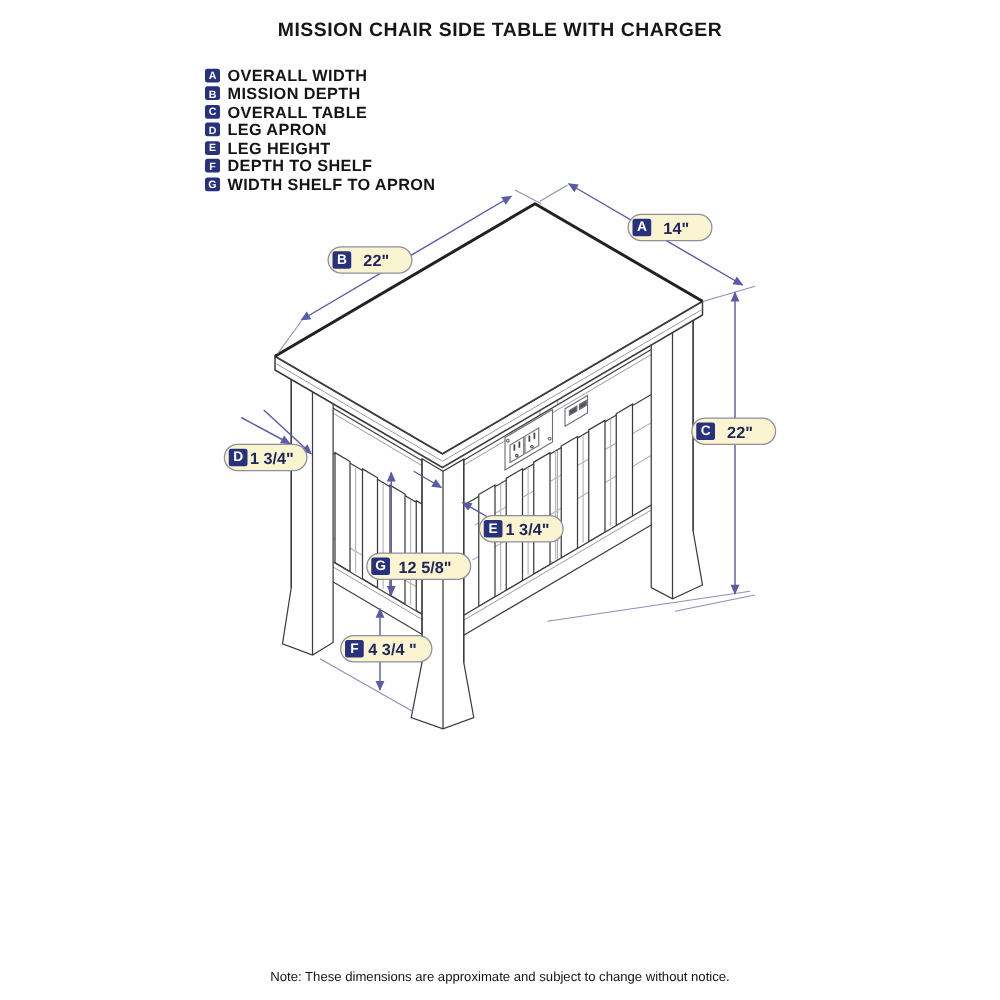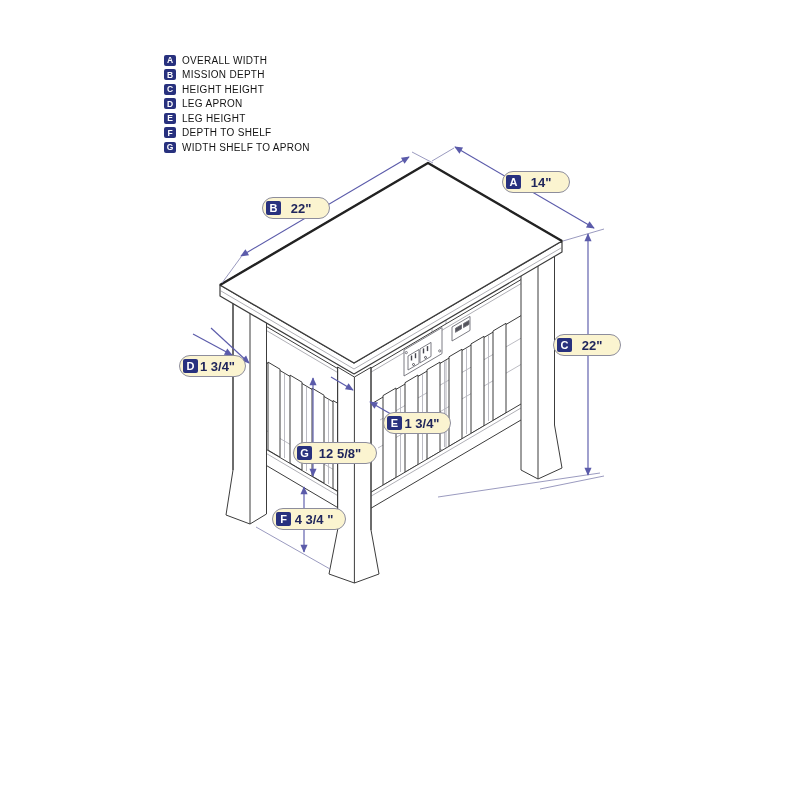--- a/index.html
+++ b/index.html
@@ -5,49 +5,50 @@
   html,body{margin:0;padding:0;background:#fff;}
   .stage{position:relative;width:800px;height:800px;background:#ffffff;overflow:hidden;
          font-family:"Liberation Sans",sans-serif;color:#111;}
   .title{position:absolute;left:0;top:16px;width:100%;text-align:center;
          font-size:15.5px;font-weight:bold;letter-spacing:.4px;color:#161616;}
   .legend{position:absolute;left:164px;top:53px;}
   .legend-row{display:flex;align-items:center;height:14.5px;}
   .lbadge{width:12px;height:11px;background:#28317e;color:#fff;border-radius:2px;
           font-size:8.5px;font-weight:bold;display:flex;align-items:center;justify-content:center;
           margin-right:6px;flex:0 0 auto;}
-  .llabel{font-size:10px;font-weight:normal;letter-spacing:.3px;color:#141414;white-space:nowrap;}
+  .llabel{font-size:13px;font-weight:bold;letter-spacing:.3px;color:#141414;white-space:nowrap;}
   svg.draw{position:absolute;left:0;top:0;}
   .pill{position:absolute;height:22px;box-sizing:border-box;display:flex;align-items:center;
         background:#fbf4d0;border:1.4px solid #8d8d9c;border-radius:11px;padding:0 8px 0 3px;}
   .pbadge{width:15px;height:14px;background:#28317e;color:#fff;border-radius:2px;
           font-size:11px;font-weight:bold;display:flex;align-items:center;justify-content:center;
           flex:0 0 auto;}
   .pval{flex:1;text-align:center;font-size:13px;font-weight:bold;color:#20265c;white-space:nowrap;}
   .note{position:absolute;left:0;top:776px;width:100%;text-align:center;
         font-size:10.5px;color:#141414;}
 </style>
 </head>
 <body>
 
 <div class="stage">
 
+  <div class="title">MISSION CHAIR SIDE TABLE WITH CHARGER</div>
 
   <div class="legend">
     <div class="legend-row">
       <span class="lbadge">A</span>
       <span class="llabel">OVERALL WIDTH</span>
     </div>
     <div class="legend-row">
       <span class="lbadge">B</span>
       <span class="llabel">MISSION DEPTH</span>
     </div>
     <div class="legend-row">
       <span class="lbadge">C</span>
-      <span class="llabel">HEIGHT HEIGHT</span>
+      <span class="llabel">OVERALL TABLE</span>
     </div>
     <div class="legend-row">
       <span class="lbadge">D</span>
       <span class="llabel">LEG APRON</span>
     </div>
     <div class="legend-row">
       <span class="lbadge">E</span>
       <span class="llabel">LEG HEIGHT</span>
     </div>
     <div class="legend-row">
@@ -218,13 +219,14 @@
   </div>
   <div class="pill" style="left:293px;top:442px;width:84px;">
     <span class="pbadge">G</span>
     <span class="pval">12 5/8"</span>
   </div>
   <div class="pill" style="left:272px;top:508px;width:74px;">
     <span class="pbadge">F</span>
     <span class="pval">4 3/4 "</span>
   </div>
 
+  <div class="note">Note:  These dimensions are approximate and subject to change without notice.</div>
 </div>
 
 </body></html>

